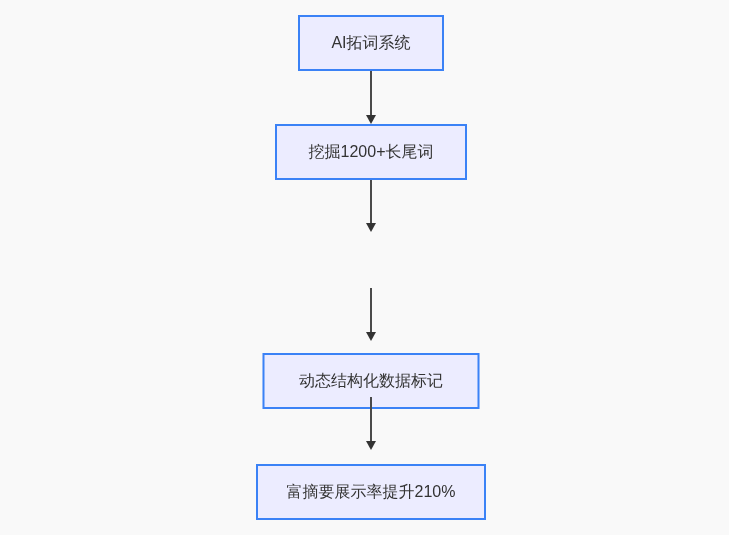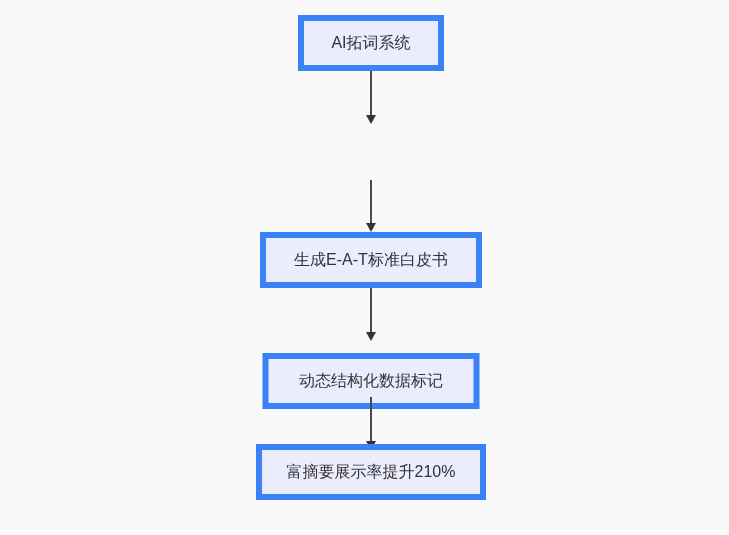--- a/index.html
+++ b/index.html
@@ -19,31 +19,31 @@
   .node {
     position: absolute;
     left: 371px;
     transform: translateX(-50%);
     height: 56px;
     box-sizing: border-box;
     display: flex;
     align-items: center;
     justify-content: center;
     background: #ececff;
-    border: 6px solid #3b82f6;
+    border: 2px solid #3b82f6;
     color: #333333;
     font-size: 16px;
     white-space: nowrap;
     text-align: center;
   }
   .node.n1 { top: 15px;  width: 146px; }
   .node.n2 { top: 124px; width: 192px; }
   .node.n3 { top: 232px; width: 222px; }
   .node.n4 { top: 341px; width: 217px; margin-top: 12px; }
-  .node.n5 { top: 444px; width: 230px; }
+  .node.n5 { top: 464px; width: 230px; }
 
   .edge {
     position: absolute;
     left: 371px;
     transform: translateX(-50%);
     width: 12px;
     display: flex;
     flex-direction: column;
     align-items: center;
   }
@@ -71,29 +71,29 @@
 
   <div class="node n1">
     <span>AI拓词系统</span>
   </div>
 
   <div class="edge e1">
     <div class="line"></div>
     <div class="head"></div>
   </div>
 
+  <div class="node n2">
+    <span>挖掘1200+长尾词</span>
+  </div>
 
   <div class="edge e2">
     <div class="line"></div>
     <div class="head"></div>
   </div>
 
-  <div class="node n3">
-    <span>生成E-A-T标准白皮书</span>
-  </div>
 
   <div class="edge e3">
     <div class="line"></div>
     <div class="head"></div>
   </div>
 
   <div class="node n4">
     <span>动态结构化数据标记</span>
   </div>
 

